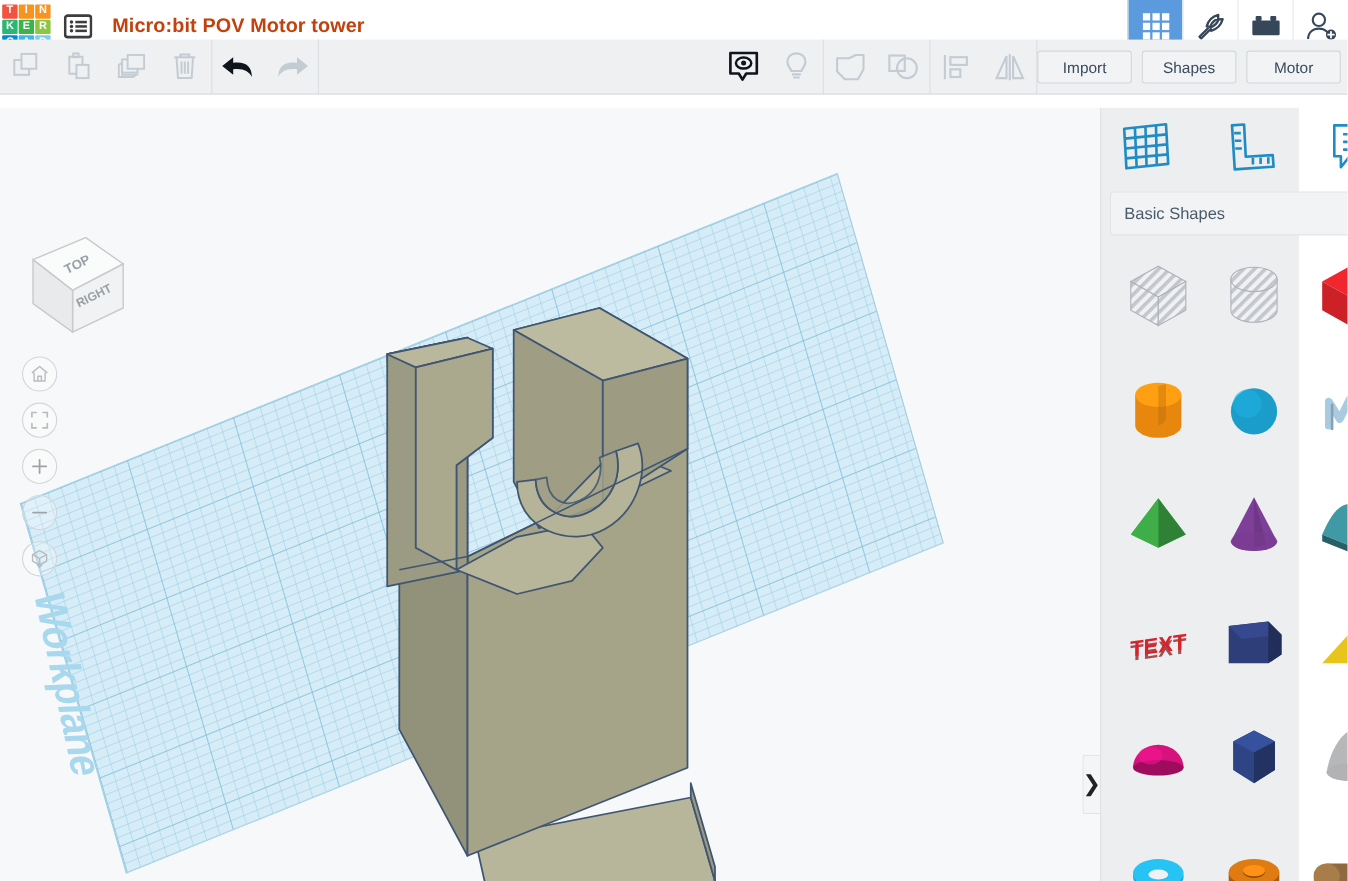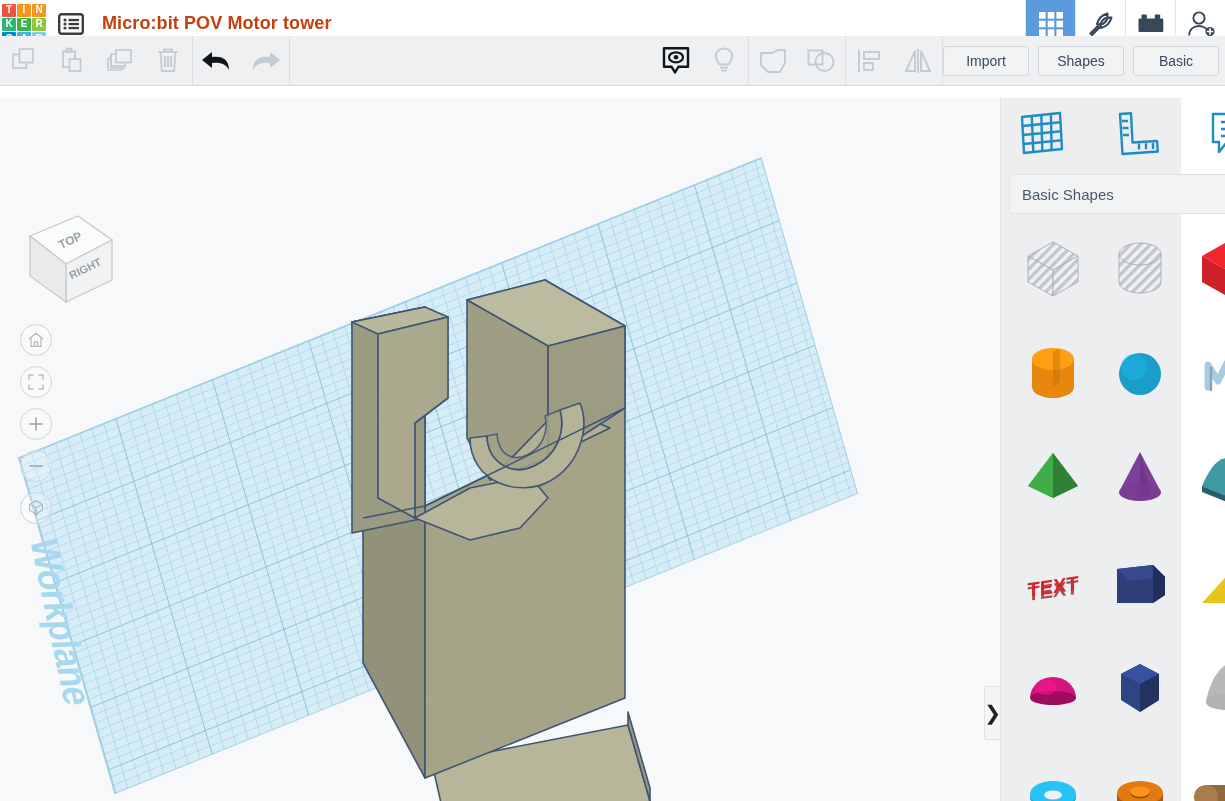--- a/index.html
+++ b/index.html
@@ -378,21 +378,21 @@
           </g>
         </svg>
       </div>
     </div>
 
     <div class="tb-sep"></div>
 
     <div class="tb-right">
       <div class="tb-text-btn">Import</div>
       <div class="tb-text-btn">Shapes</div>
-      <div class="tb-text-btn">Basic</div>
+      <div class="tb-text-btn">Motor</div>
     </div>
   </div>
 
   <div class="viewport">
 
     <div class="grid-plane"></div>
     <div class="wp-label">Workplane</div>
 
     <svg class="model" width="1000" height="703" viewBox="0 0 1000 703" style="position:absolute;left:0;top:0;">
       <g stroke="#3f5572" stroke-width="1.6" stroke-linejoin="round">

